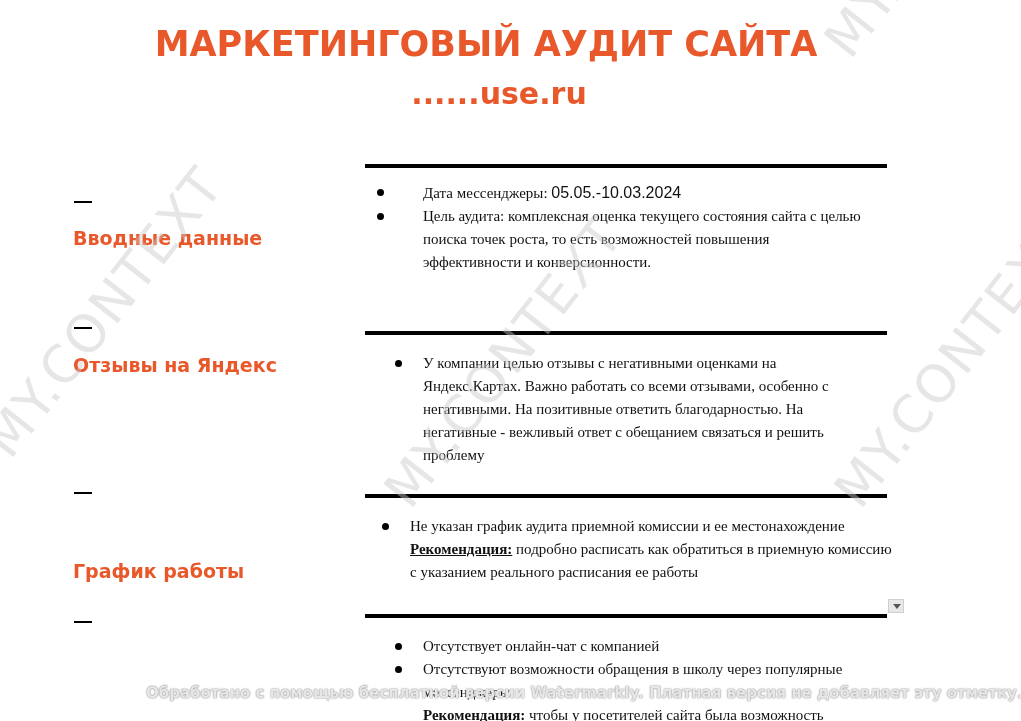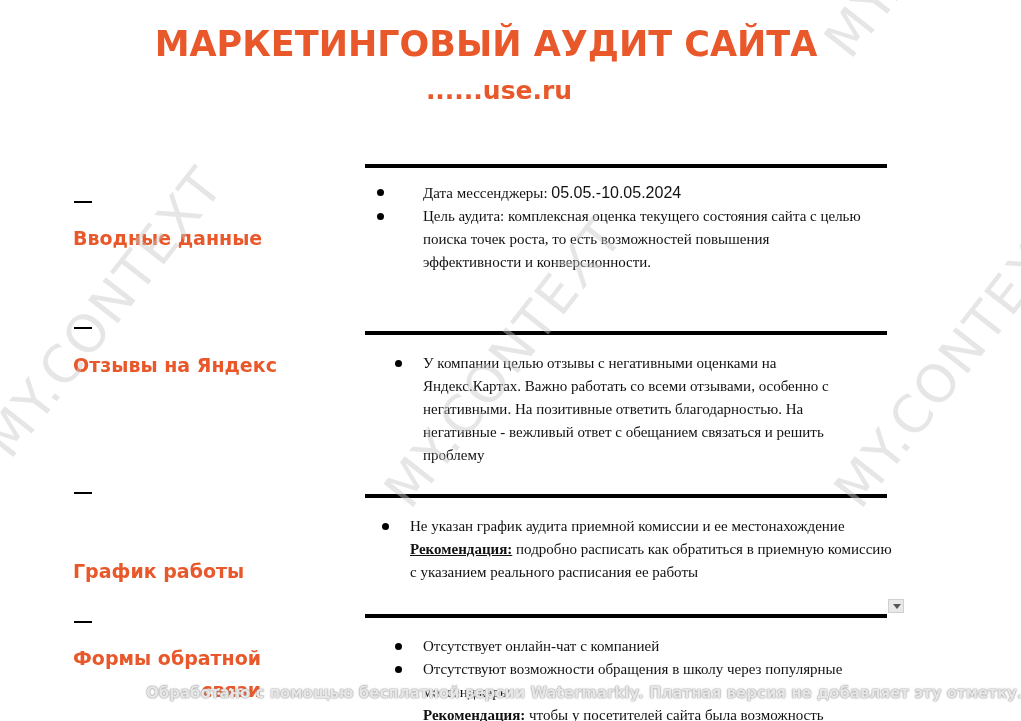--- a/index.html
+++ b/index.html
@@ -9,21 +9,21 @@
       font-family: "Liberation Serif", serif;
       color: #111;
     }
     .page { position: absolute; left: 16px; top: 0; width: 1021px; height: 577px; }
     .title {
       position: absolute; left: 0; width: 940px; text-align: center;
       font-family: "DejaVu Sans", sans-serif; font-weight: bold;
       color: #e8582a; letter-spacing: 0px;
     }
     .title.main { top: 24px; font-size: 35px; }
-    .title.site { top: 76px; font-size: 25px; padding-left: 13px; }
+    .title.site { top: 76px; font-size: 30px; padding-left: 13px; }
     .rule {
       position: absolute; left: 349px; width: 522px; height: 4px; background: #000;
     }
     .dash {
       position: absolute; left: 58px; width: 18px; height: 2px; background: #000;
     }
     .section-title {
       position: absolute; left: 57px;
       font-family: "DejaVu Sans", sans-serif; font-weight: bold;
       font-size: 19px; color: #e8582a; line-height: 32px; text-align: right;
@@ -68,21 +68,21 @@
 
   <div class="title main">МАРКЕТИНГОВЫЙ АУДИТ САЙТА</div>
   <div class="title site">......use.ru</div>
 
   <div class="rule" style="top:164px;"></div>
   <div class="dash" style="top:201px;"></div>
   <div class="section-title" style="top:222px;">Вводные данные</div>
   <ul class="bullets" style="left:360px; top:181px; width:490px;">
     <li style="padding-left:47px;">
       <span class="dot" style="left:1px; top:8px;"></span>
-      <span>Дата мессенджеры: </span><span class="date-val">05.05.-10.05.2024</span>
+      <span>Дата мессенджеры: </span><span class="date-val">05.05.-10.03.2024</span>
     </li>
     <li style="padding-left:47px;">
       <span class="dot" style="left:1px; top:8px;"></span>
       <span>Цель аудита:  комплексная оценка текущего состояния сайта с целью поиска точек роста, то есть  возможностей  повышения эффективности и конверсионности.</span>
     </li>
   </ul>
 
   <div class="rule" style="top:331px;"></div>
   <div class="dash" style="top:327px;"></div>
   <div class="section-title" style="top:349px;">Отзывы на Яндекс</div>
@@ -101,24 +101,20 @@
       <span class="dot" style="left:0px; top:8px;"></span>
       <span>Не указан график аудита приемной комиссии и ее местонахождение</span><br>
       <span class="rec">Рекомендация:</span><span> подробно расписать как обратиться в приемную комиссию с указанием реального расписания ее работы</span>
     </li>
   </ul>
 
   <div class="scroll-btn"></div>
 
   <div class="rule" style="top:614px;"></div>
   <div class="dash" style="top:621px;"></div>
-  <div class="section-title" style="top:642px;">
-    <span>Формы обратной</span><br>
-    <span>связи</span>
-  </div>
   <ul class="bullets" style="left:379px; top:635px; width:500px;">
     <li style="padding-left:28px;">
       <span class="dot" style="left:0px; top:8px;"></span>
       <span>Отсутствует онлайн-чат с компанией</span>
     </li>
     <li style="padding-left:28px;">
       <span class="dot" style="left:0px; top:8px;"></span>
       <span>Отсутствуют возможности обращения в школу через популярные мессенджеры</span>
     </li>
     <li style="padding-left:28px;">

